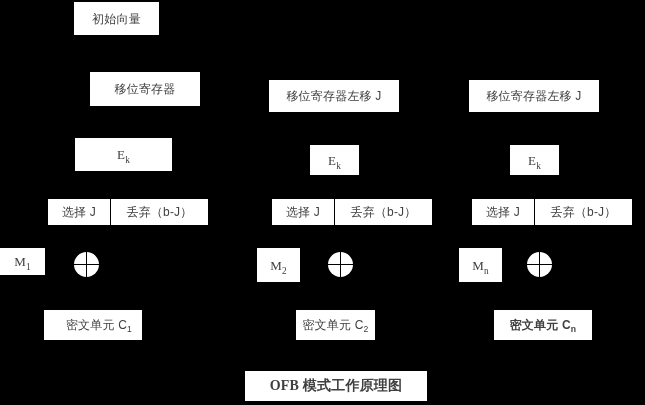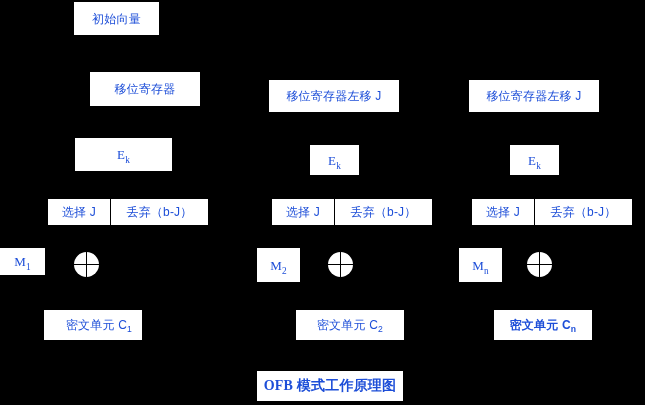--- a/index.html
+++ b/index.html
@@ -11,21 +11,21 @@
     position: relative;
     width: 645px;
     height: 405px;
     background: #000000;
     overflow: hidden;
     font-family: "Liberation Sans", "DejaVu Sans", sans-serif;
   }
   .box {
     position: absolute;
     background: #ffffff;
-    color: #1d4ed8;
+    color: #404040;
     display: flex;
     align-items: center;
     justify-content: center;
     box-sizing: border-box;
     font-size: 12px;
     line-height: 1;
     white-space: nowrap;
     letter-spacing: 0.2px;
   }
   .serif {
@@ -111,21 +111,21 @@
   <div class="box" style="left:335px; top:199px; width:97px; height:26px;">
     <span>丢弃（b-J）</span>
   </div>
 
   <div class="box serif" style="left:257px; top:248px; width:43px; height:34px; font-size:13px;">
     <span><span>M</span><span class="sub">2</span></span>
   </div>
 
   <div class="xor" style="left:328px; top:252px; width:25px; height:25px;"></div>
 
-  <div class="box" style="left:296px; top:310px; width:108px; height:30px;">
+  <div class="box" style="left:296px; top:310px; width:79px; height:30px;">
     <span><span>密文单元 C</span><span class="sub">2</span></span>
   </div>
 
   <div class="box" style="left:469px; top:80px; width:130px; height:32px;">
     <span>移位寄存器左移 J</span>
   </div>
 
   <div class="box serif" style="left:510px; top:145px; width:49px; height:30px; font-size:13px;">
     <span><span>E</span><span class="sub">k</span></span>
   </div>
@@ -140,17 +140,17 @@
   <div class="box serif" style="left:459px; top:248px; width:43px; height:34px; font-size:13px;">
     <span><span>M</span><span class="sub">n</span></span>
   </div>
 
   <div class="xor" style="left:527px; top:252px; width:25px; height:25px;"></div>
 
   <div class="box" style="left:494px; top:310px; width:98px; height:30px;font-weight:bold;">
     <span><span>密文单元 C</span><span class="sub">n</span></span>
   </div>
 
-  <div class="box title-box" style="left:245px; top:371px; width:146px; height:30px;margin-left:12px;">
+  <div class="box title-box" style="left:245px; top:371px; width:182px; height:30px;">
     <span>OFB 模式工作原理图</span>
   </div>
 
 </div>
 
 </body></html>

